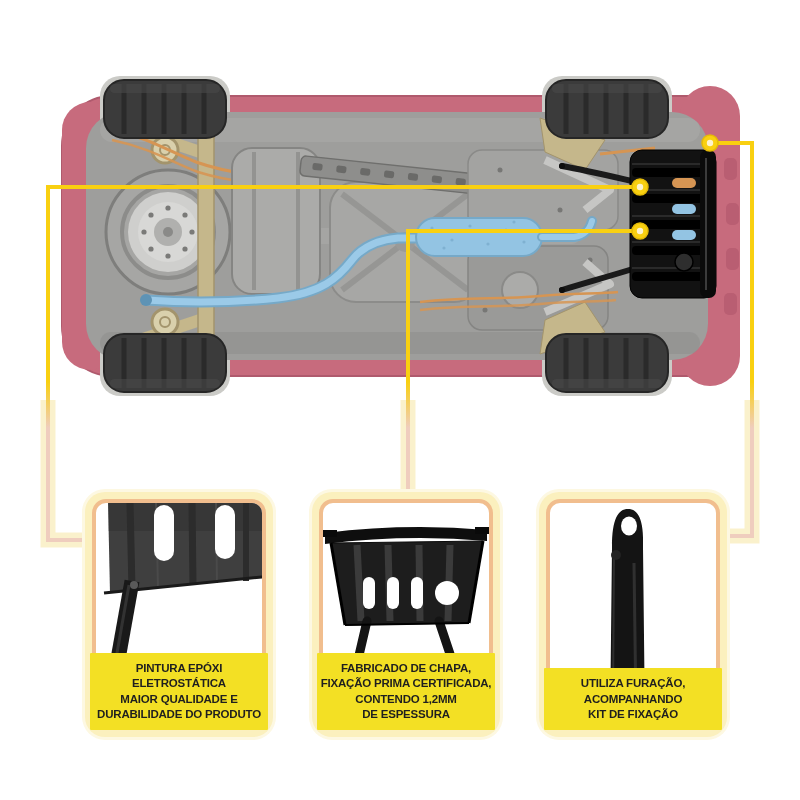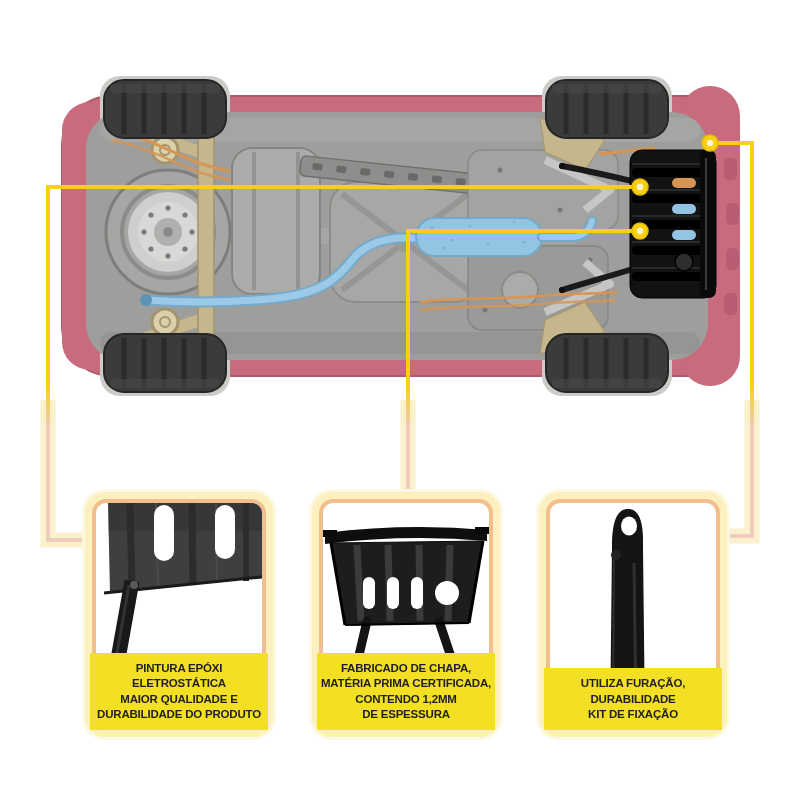--- a/index.html
+++ b/index.html
@@ -293,33 +293,33 @@
         <rect x="40" y="74" width="12" height="32" rx="6" fill="#ffffff"></rect>
         <rect x="64" y="74" width="12" height="32" rx="6" fill="#ffffff"></rect>
         <rect x="88" y="74" width="12" height="32" rx="6" fill="#ffffff"></rect>
         <circle cx="124" cy="90" r="12" fill="#ffffff"></circle>
         <path d="M44 118 L30 178" stroke="#141414" stroke-width="9" stroke-linecap="round"></path>
         <path d="M116 118 L136 178" stroke="#141414" stroke-width="9" stroke-linecap="round"></path>
         <line x1="22" y1="122" x2="146" y2="120" stroke="#000" stroke-width="2"></line>
       </svg>
     </div>
     <div class="card-label">FABRICADO DE CHAPA,
-MATÉRIA PRIMA CERTIFICADA,
+FIXAÇÃO PRIMA CERTIFICADA,
 CONTENDO 1,2MM
 DE ESPESSURA</div>
   </div>
 
   <div class="card" style="left:539px">
     <div class="card-photo">
       <svg viewBox="0 0 166 223" preserveAspectRatio="xMidYMin meet">
         <path d="M60 223 L62 44 C62 16 68 6 78 6 C88 6 94 16 93 44 L95 223 Z" fill="#141414"></path>
         <ellipse cx="79" cy="23" rx="8" ry="9.5" fill="#ffffff"></ellipse>
         <path d="M84 60 L86 210" stroke="#3A3A3A" stroke-width="3" opacity="0.75"></path>
         <path d="M64 50 L63 200" stroke="#2E2E2E" stroke-width="2"></path>
         <circle cx="66" cy="52" r="5" fill="#232323"></circle>
       </svg>
     </div>
     <div class="card-label">UTILIZA FURAÇÃO,
-DURABILIDADE
+ACOMPANHANDO
 KIT DE FIXAÇÃO</div>
   </div>
 
 </div>
 
 </body></html>

